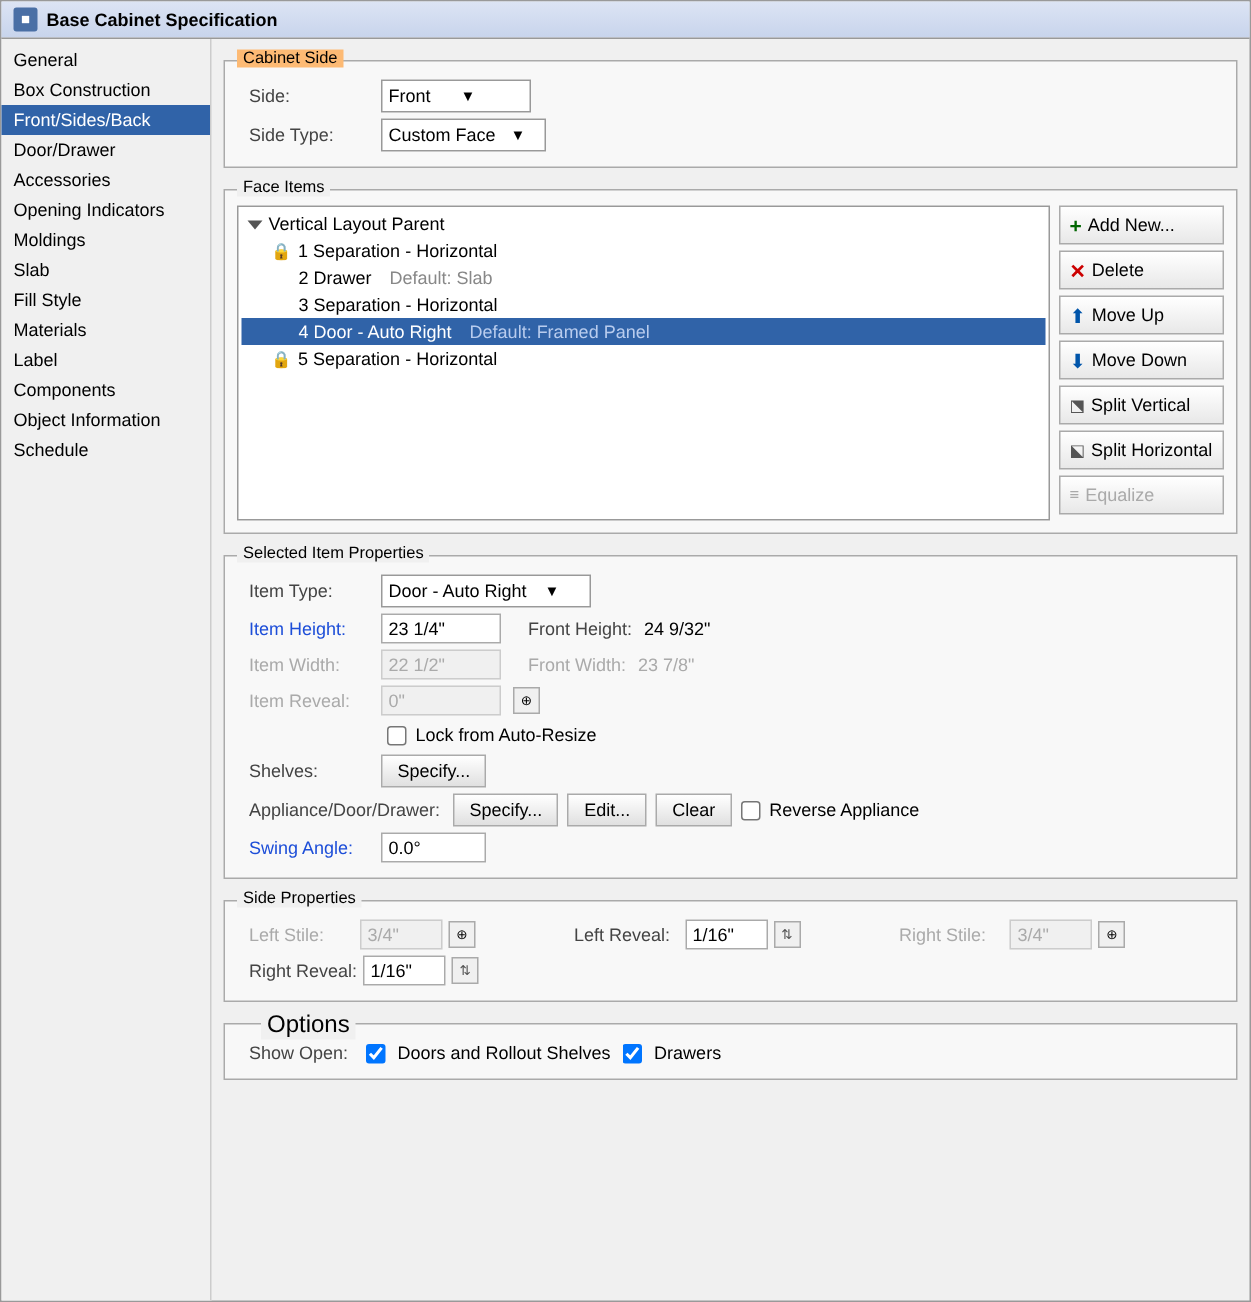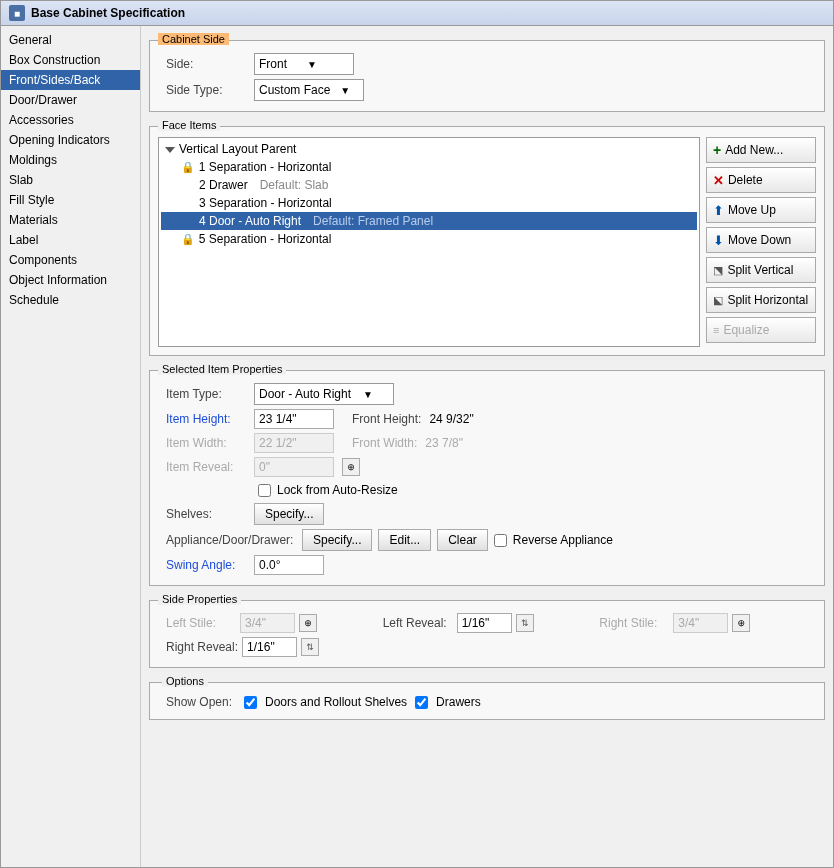--- a/index.html
+++ b/index.html
@@ -233,21 +233,21 @@
 
           <div style="display: flex; align-items: center; gap: 4px;">
             <span style="color: #444; min-width: 70px;">Right Reveal:</span>
             <input type="text" style="border: 1px solid rgb(170, 170, 170); height: 20px; padding: 1px 4px; width: 55px; background: rgb(255, 255, 255);" value="1/16&quot;">
             <span style="border: 1px solid #aaa; background: #f0f0f0; width: 18px; height: 18px; display: inline-flex; align-items: center; justify-content: center; font-size: 9px; color: #555; cursor: pointer;">⇅</span>
           </div>
         </div>
       </div>
 
       <div style="border: 1px solid #aaa; padding: 10px 8px 8px; position: relative; background: #f8f8f8; margin-top: 6px;">
-        <span style="position: absolute; top: -8px; left: 12px; background: #f0f0f0; padding: 0 4px; font-size: 11px;">Options</span>
+        <span style="position: absolute; top: -8px; left: 24px; background: #f0f0f0; padding: 0 4px; font-size: 16px;">Options</span>
         <div style="display: flex; align-items: center; gap: 8px; padding: 2px 8px;">
           <span style="min-width: 70px; color: #444;">Show Open:</span>
           <input type="checkbox" checked="" style="">
           <span>Doors and Rollout Shelves</span>
           <input type="checkbox" checked="" style="">
           <span>Drawers</span>
         </div>
       </div>
 
     </div>

